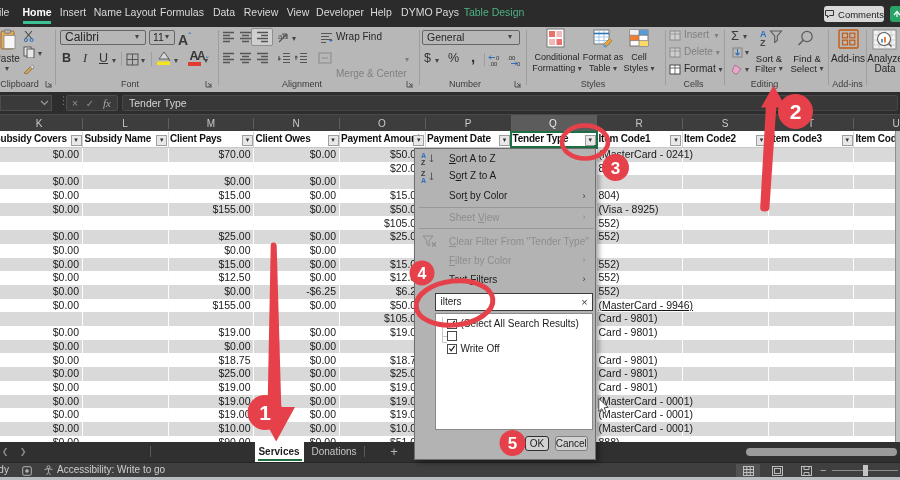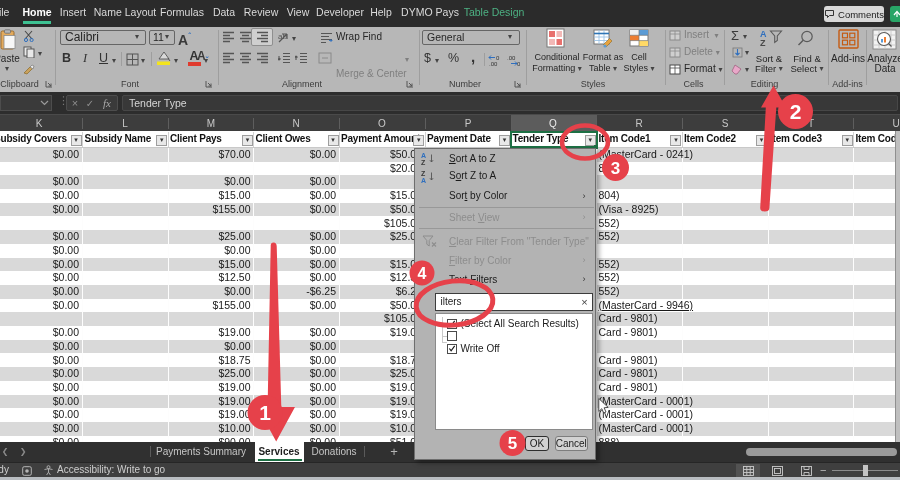--- a/index.html
+++ b/index.html
@@ -493,21 +493,20 @@
 <div class="cf" style="top:304.7px;left:598.5px;">888)</div>
 <div class="abs" style="left:509.5px;top:0px;width:88px;height:17px;border:2px solid #1d7044;box-sizing:border-box;"></div>
 <div class="abs" style="left:593.5px;top:13.5px;width:4px;height:4px;background:#1d7044;"></div>
 <div class="abs" style="left:894.5px;top:0px;width:5.5px;height:311px;background:#bfbfbf;border-left:1px solid #8f8f8f;box-sizing:border-box;"></div>
 </div>
 
 <div class="abs" id="tabbar" style="left:0;top:442px;width:900px;height:20px;background:#303030;font-size:10px;color:#c6c6c6;">
   <div class="abs ct" style="left:-2px;top:0;width:14px;height:19px;color:#8a8a8a;font-size:8px;">❮</div>
   <div class="abs ct" style="left:16px;top:0;width:14px;height:19px;color:#8a8a8a;font-size:8px;">❯</div>
   <div class="abs" style="left:150px;top:4px;width:1px;height:11px;background:#5a5a5a;"></div>
-  <div class="mi" style="left:201px;top:-3px;">Payments Summary</div>
   <div class="abs" style="left:255px;top:0;width:49px;height:19.5px;background:#fff;"></div>
   <div class="mi" style="left:279px;top:-3.5px;color:#1c1c1c;font-weight:bold;">Services</div>
   <div class="abs" style="left:257.5px;top:16.5px;width:44px;height:2.5px;background:#1e7145;"></div>
   <div class="mi" style="left:334px;top:-3px;">Donations</div>
   <div class="abs" style="left:364px;top:4px;width:1px;height:11px;background:#5a5a5a;"></div>
   <div class="abs ct" style="left:386px;top:0;width:16px;height:19px;font-size:13px;color:#b5b5b5;">+</div>
   <div class="abs" style="left:746px;top:5.5px;width:151px;height:8px;background:#9a9a9a;border-radius:4px;"></div>
 </div>
 
 <div class="abs" id="statusbar" style="left:0;top:462px;width:900px;height:15px;background:#3f3f3f;border-top:1px solid #262626;box-sizing:border-box;font-size:10px;color:#cecece;">

